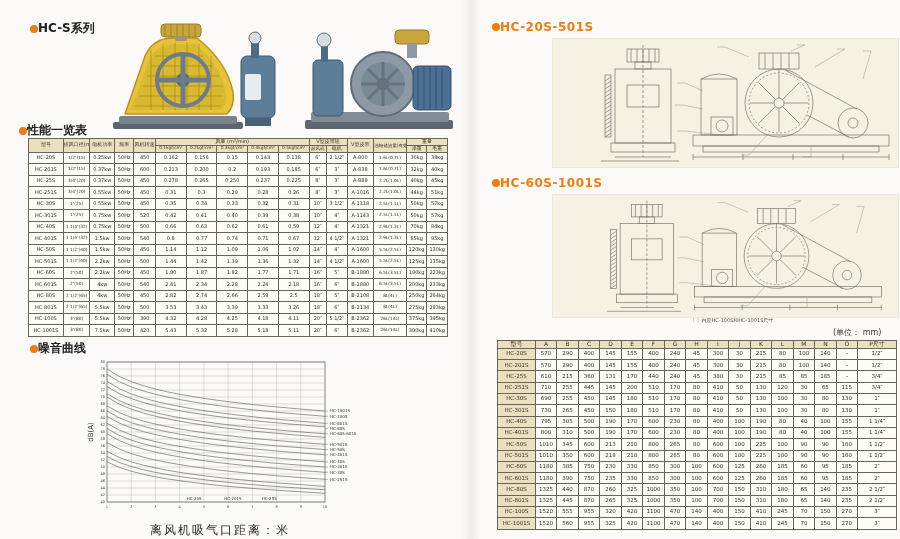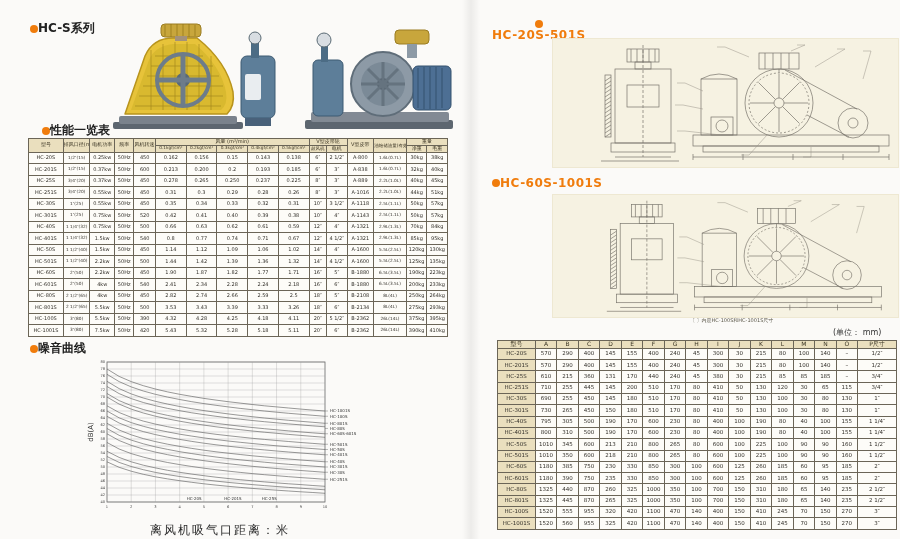--- a/index.html
+++ b/index.html
@@ -75,21 +75,21 @@
       <rect x="318" y="44" width="38" height="44" rx="5" fill="#4d6f94" stroke="#35526f"></rect>
       <g stroke="#35526f" stroke-width="1">
           <path d="M323 46 L323 86 M329 45 L329 87 M335 45 L335 87 M341 45 L341 87 M347 46 L347 86"></path>
         </g>
       <rect x="300" y="8" width="34" height="14" rx="4" fill="#c8a63c" stroke="#9b7d22"></rect>
       <rect x="312" y="22" width="10" height="14" fill="#8d9aa6"></rect>
     </g>
   </svg>
 </div>
 
-<div class="sec-title" style="left:42px;top:122px;">
+<div class="sec-title" style="left:19px;top:122px;">
   <span class="dot"></span>
   <span class="txt">性能一览表</span>
 </div>
 
 <table id="perf-table" class="dtable" style="left:28px;top:138px;width:420px;">
     <colgroup>
       <col style="width: 34px;">
       <col style="width: 26px;">
       <col style="width: 24px;">
       <col style="width: 19px;">
@@ -532,21 +532,21 @@
       <text x="245" y="117.55" font-size="4" fill="#333">HC-30S</text>
       <line x1="240" y1="123.25" x2="243" y2="123.25" stroke="#555" stroke-width="0.4"></line>
       <text x="245" y="124.55" font-size="4" fill="#333">HC-251S</text>
       <text x="109.19999999999999" y="143.5" font-size="4" fill="#333" text-anchor="middle">HC-20S</text>
       <text x="147.95555555555558" y="143.5" font-size="4" fill="#333" text-anchor="middle">HC-201S</text>
       <text x="184.2888888888889" y="143.5" font-size="4" fill="#333" text-anchor="middle">HC-25S</text>
     </svg>
 </div>
 <div class="xtitle" style="left:150px;top:522px;text-align:center;">离风机吸气口距离：米</div>
 
-<div class="sec-title orange" style="left:492px;top:20px;flex-direction:column;">
+<div class="sec-title orange" style="left:492px;top:20px;">
   <span class="dot"></span>
   <span class="txt">HC-20S-501S</span>
 </div>
 <div class="panel" style="left:552px;top:38px;width:345px;height:128px;">
   <svg id="tech1" width="345" height="128" viewBox="0 0 345 128">
       <rect x="62" y="30" width="56" height="74" stroke="#77736a" stroke-width="0.7" fill="none"></rect>
       <rect x="74" y="10" width="32" height="13" stroke="#77736a" stroke-width="0.7" fill="none"></rect>
       <line x1="78" y1="10" x2="78" y2="23" stroke="#77736a" stroke-width="0.7" fill="none"></line>
       <line x1="84" y1="10" x2="84" y2="23" stroke="#77736a" stroke-width="0.7" fill="none"></line>
       <line x1="90" y1="10" x2="90" y2="23" stroke="#77736a" stroke-width="0.7" fill="none"></line>

